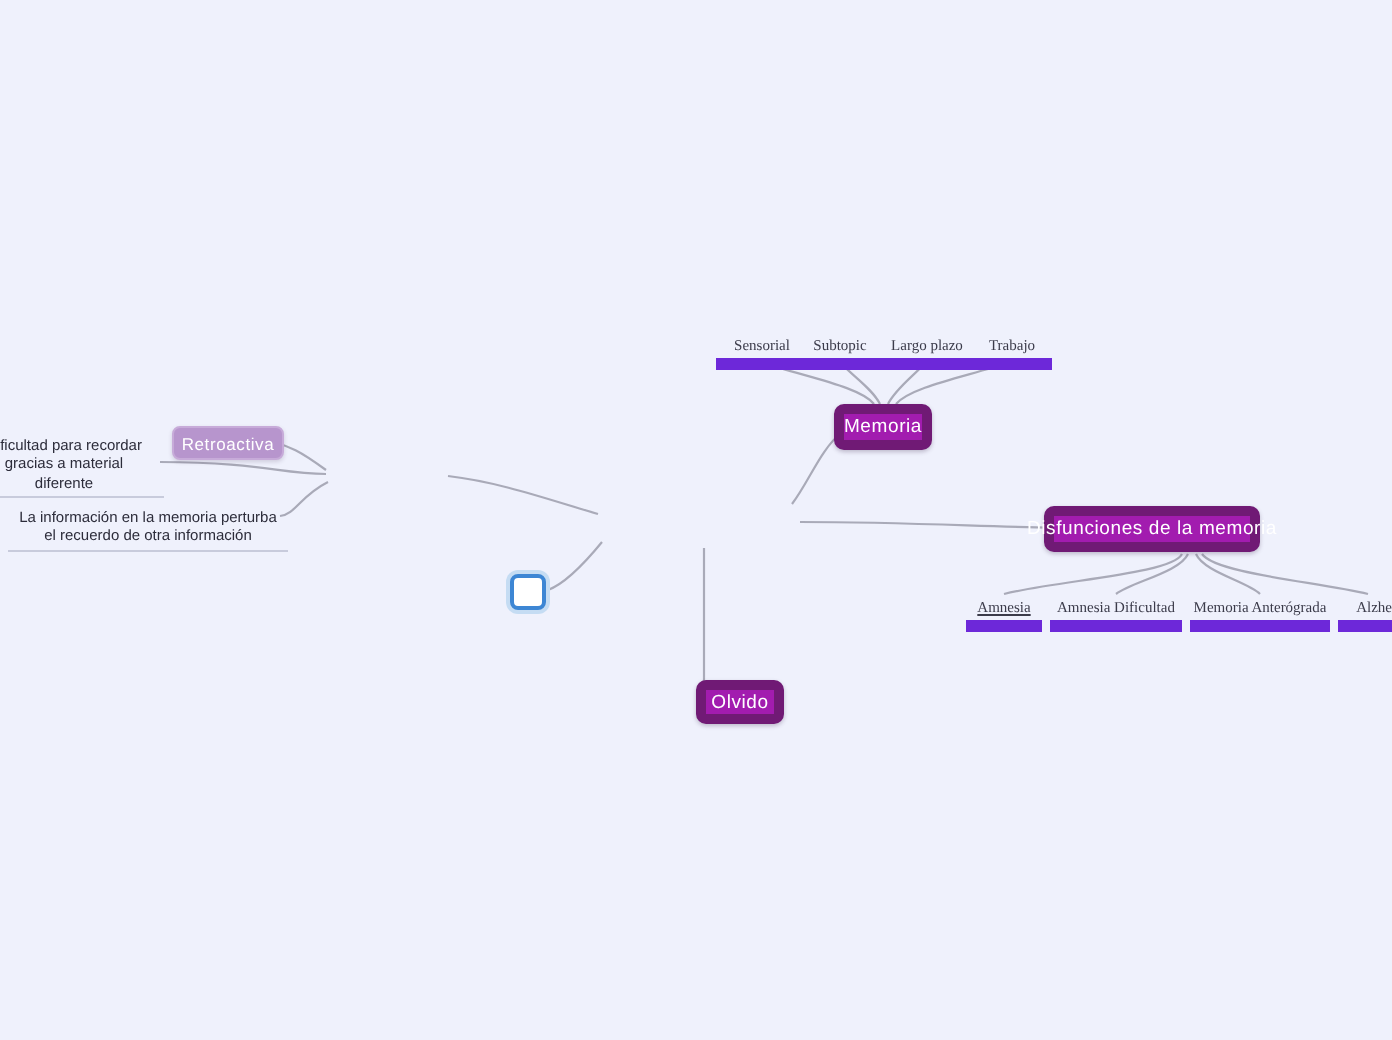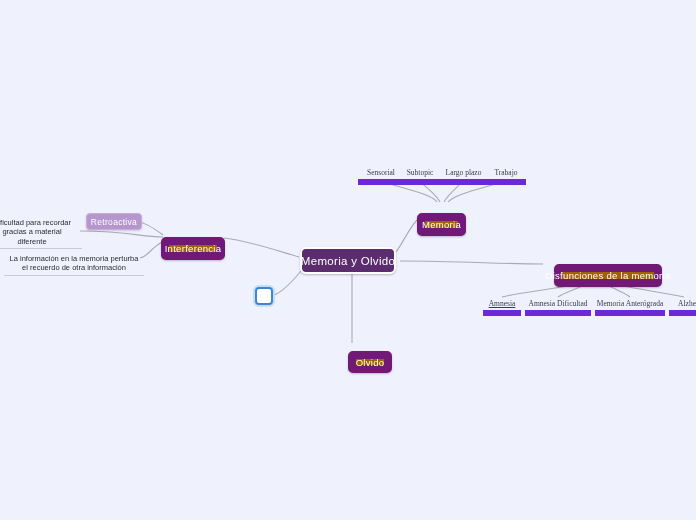--- a/index.html
+++ b/index.html
@@ -45,28 +45,27 @@
     background: #5c2d6e;
     color: #ffffff;
     border: 2px solid #ffffff;
     border-radius: 6px;
     font-size: 11.5px;
     letter-spacing: 0.3px;
     box-shadow: 0 1px 2px rgba(60,40,80,0.30);
   }
   
   .node-branch {
-    background: #a16207;
+    background: #a21caf;
     color: #ffffff;
-    border: 8px solid #701a75;
+    border: 5px solid #701a75;
     border-radius: 5px;
     font-size: 9.5px;
     letter-spacing: 0.3px;
     box-shadow: 0 1px 2px rgba(60,40,80,0.28);
-    margin-top: 11px;
   }
   
   .node-lilac {
     background: #b795cd;
     color: #ffffff;
     border: 1px solid #c7abd9;
     border-radius: 4px;
     font-size: 8.5px;
     letter-spacing: 0.3px;
     box-shadow: 0 1px 2px rgba(60,40,80,0.18);
@@ -132,59 +131,53 @@
       <path d="M594 277 C 590 286, 566 291, 558 297"></path>
       <path d="M598 277 C 602 286, 624 291, 630 297"></path>
       <path d="M601 277 C 608 287, 660 291, 684 297"></path>
 
       <path d="M163 235 C 152 227, 145 222, 128 219"></path>
       <path d="M163 237 C 140 237, 130 231, 80 231"></path>
       <path d="M164 241 C 150 248, 148 257, 140 258"></path>
     </g>
   </svg>
 
-  <div class="node node-root" style="left:300px; top:247px; width:96px; height:27px;">
-    <span>Memoria y Olvido</span>
-  </div>
 
   <div class="node node-branch" style="left:417px; top:202px; width:49px; height:23px;">
     <span>Memoria</span>
   </div>
   <div class="leaf" style="left:358px; top:168px; width:46px;">
     <span>Sensorial</span>
   </div>
   <div class="leaf" style="left:399px; top:168px; width:42px;">
     <span>Subtopic</span>
   </div>
   <div class="leaf" style="left:438px; top:168px; width:51px;">
     <span>Largo plazo</span>
   </div>
   <div class="leaf" style="left:486px; top:168px; width:40px;">
     <span>Trabajo</span>
   </div>
 
-  <div class="node node-branch" style="left:554px; top:253px; width:108px; height:23px;">
+  <div class="node node-branch" style="left:522px; top:253px; width:108px; height:23px;">
     <span>Disfunciones de la memoria</span>
   </div>
   <div class="leaf" style="left:483px; top:299px; width:38px;text-decoration:underline;">
     <span>Amnesia</span>
   </div>
   <div class="leaf" style="left:525px; top:299px; width:66px;">
     <span>Amnesia Dificultad</span>
   </div>
   <div class="leaf" style="left:595px; top:299px; width:70px;">
     <span>Memoria Anterógrada</span>
   </div>
   <div class="leaf" style="left:669px; top:299px; width:44px;">
     <span>Alzheim</span>
   </div>
 
-  <div class="node node-branch" style="left:161px; top:226px; width:64px; height:23px;">
-    <span>Interferencia</span>
-  </div>
   <div class="node node-lilac" style="left:86px; top:213px; width:56px; height:17px;">
     <span>Retroactiva</span>
   </div>
   <div class="textblock" style="left:-18px; top:208px; width:100px;">
     <span>Dificultad para recordar
 gracias a material
 diferente</span>
   </div>
   <div class="textblock" style="left:4px; top:244px; width:140px;">
     <span>La información en la memoria perturba

